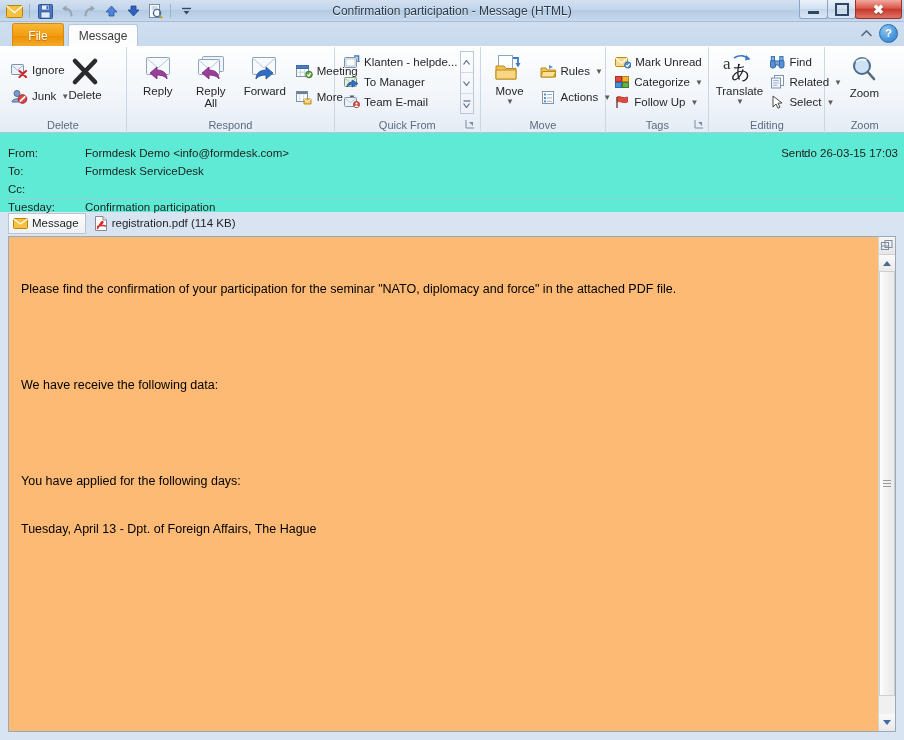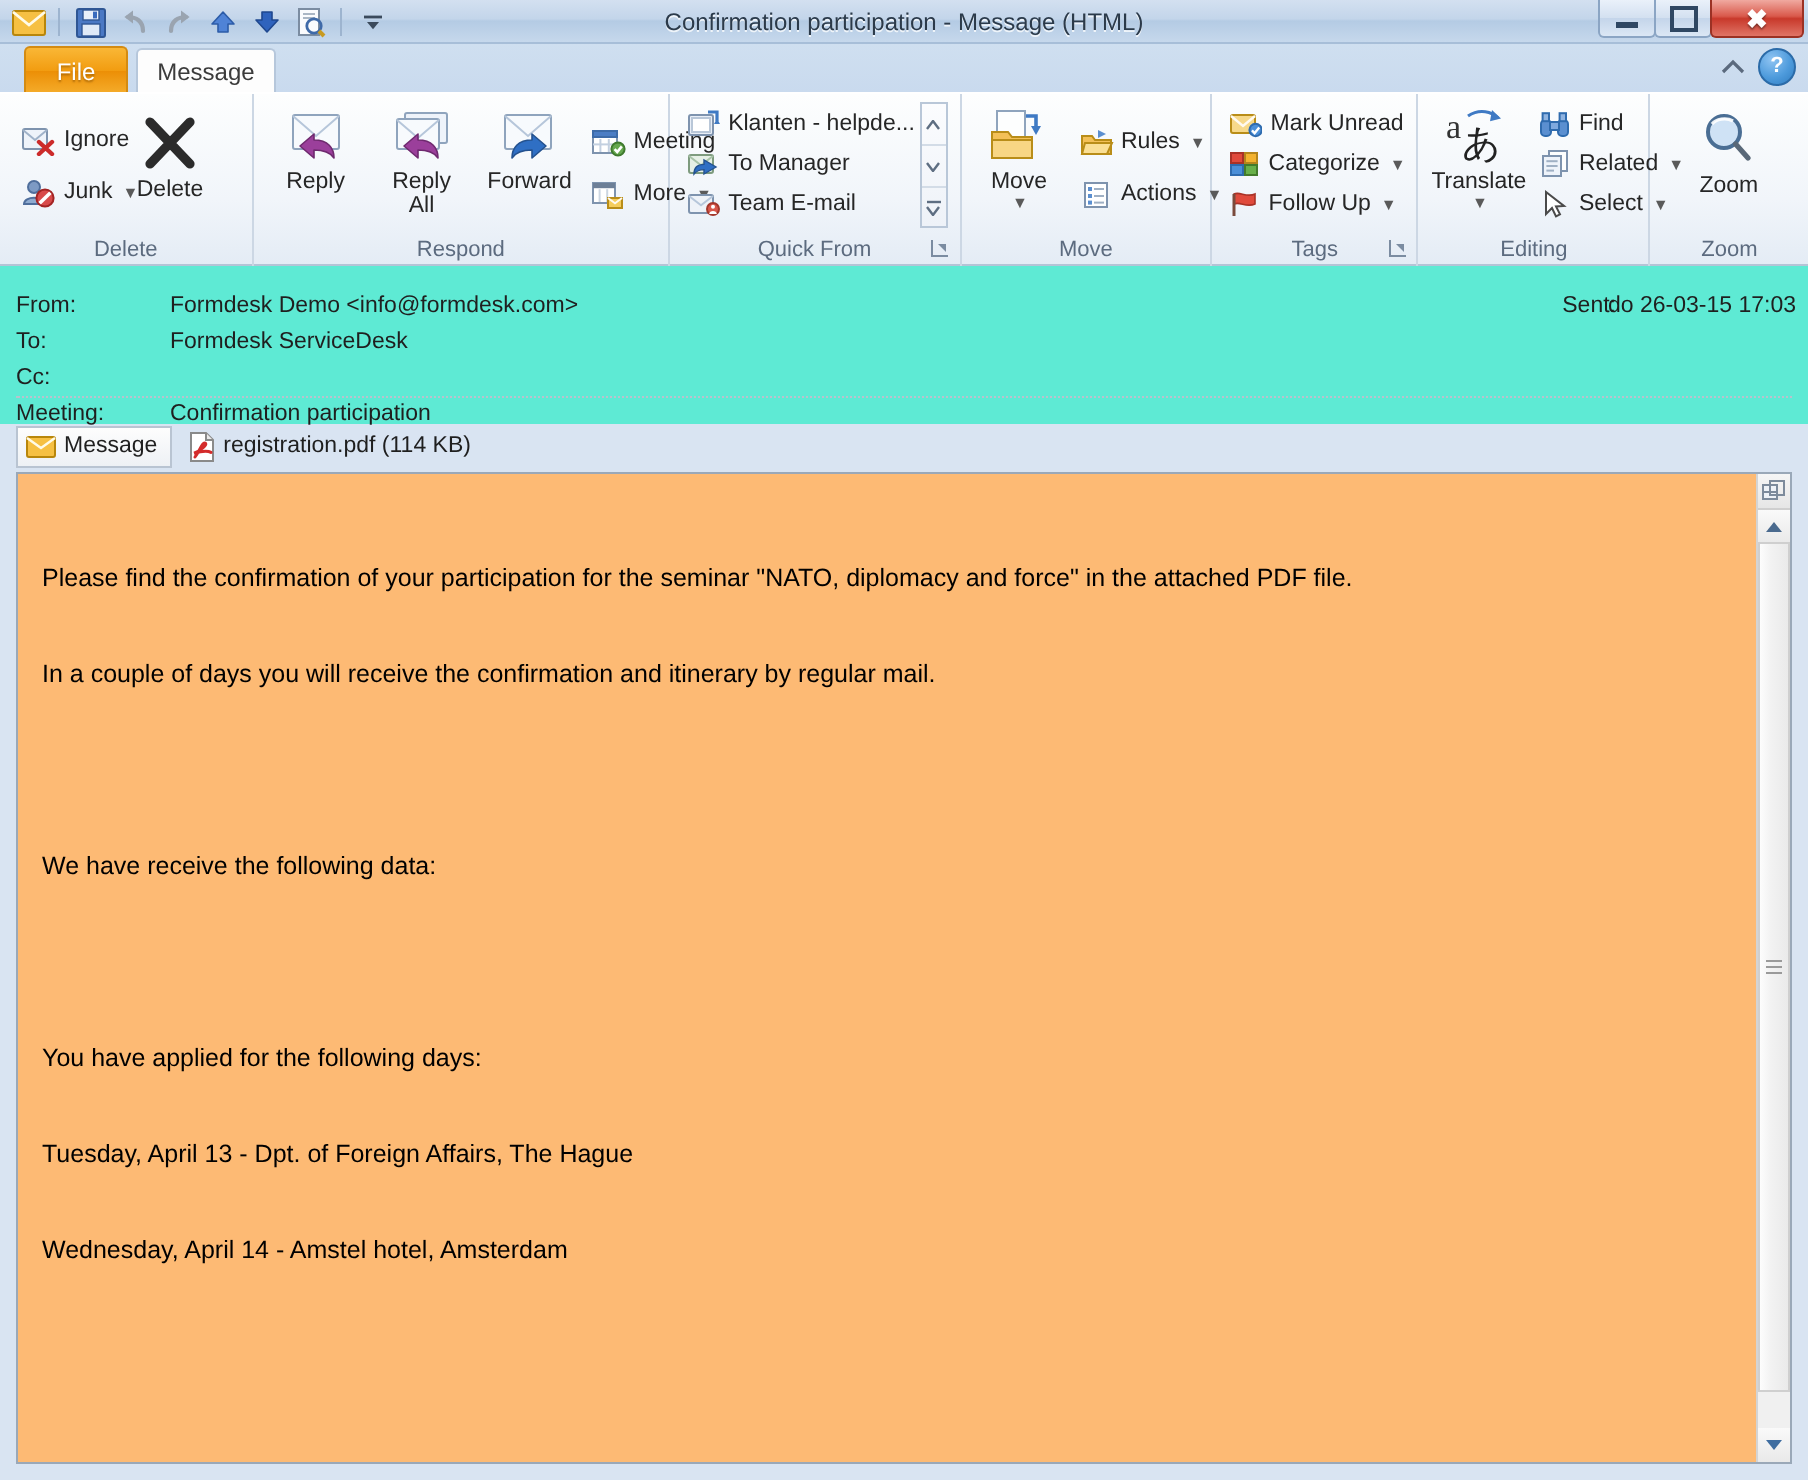--- a/index.html
+++ b/index.html
@@ -660,21 +660,21 @@
     <div class="hvalue" style="top:14px">Formdesk Demo &lt;info@formdesk.com&gt;</div>
     <div class="sentlabel" style="top:14px">Sent:</div>
     <div class="sentvalue" style="top:14px">do 26-03-15 17:03</div>
 
     <div class="hlabel" style="top:32px">To:</div>
     <div class="hvalue" style="top:32px">Formdesk ServiceDesk</div>
 
     <div class="hlabel" style="top:50px">Cc:</div>
     <div class="hvalue" style="top:50px"></div>
 
-    <div class="hlabel" style="top:68px">Meeting:</div>
+    <div class="hlabel" style="top:68px">Tuesday:</div>
     <div class="hvalue" style="top:68px">Confirmation participation</div>
   </div>
   <div class="hsep"></div>
 
   <div class="attrow">
     <div class="msgtab">
       <span class="ic">
         <svg width="15" height="11" viewBox="0 0 15 11">
           <rect x="0.5" y="0.5" width="14" height="10" rx="1" fill="#f6c043" stroke="#b8860b"></rect>
           <path d="M0.5 1 L7.5 6 L14.5 1" fill="none" stroke="#fffbe8" stroke-width="1.2"></path>
@@ -691,27 +691,25 @@
         </svg>
       </span>
       <span>registration.pdf (114 KB)</span>
     </div>
   </div>
 
   <div class="bodypane">
 
     <div class="bodytext">
       <div>Please find the confirmation of your participation for the seminar "NATO, diplomacy and force" in the attached PDF file.</div>
-      <div>In a couple of days you will receive the confirmation and itinerary by regular mail.</div>
       <span class="blank"></span>
       <div>We have receive the following data:</div>
       <span class="blank"></span>
       <div>You have applied for the following days:</div>
       <div>Tuesday, April 13 - Dpt. of Foreign Affairs, The Hague</div>
-      <div>Wednesday, April 14 - Amstel hotel, Amsterdam</div>
       <span class="blank"></span>
       
       
       
       
       
       
     </div>
 
     <div class="vscroll">

